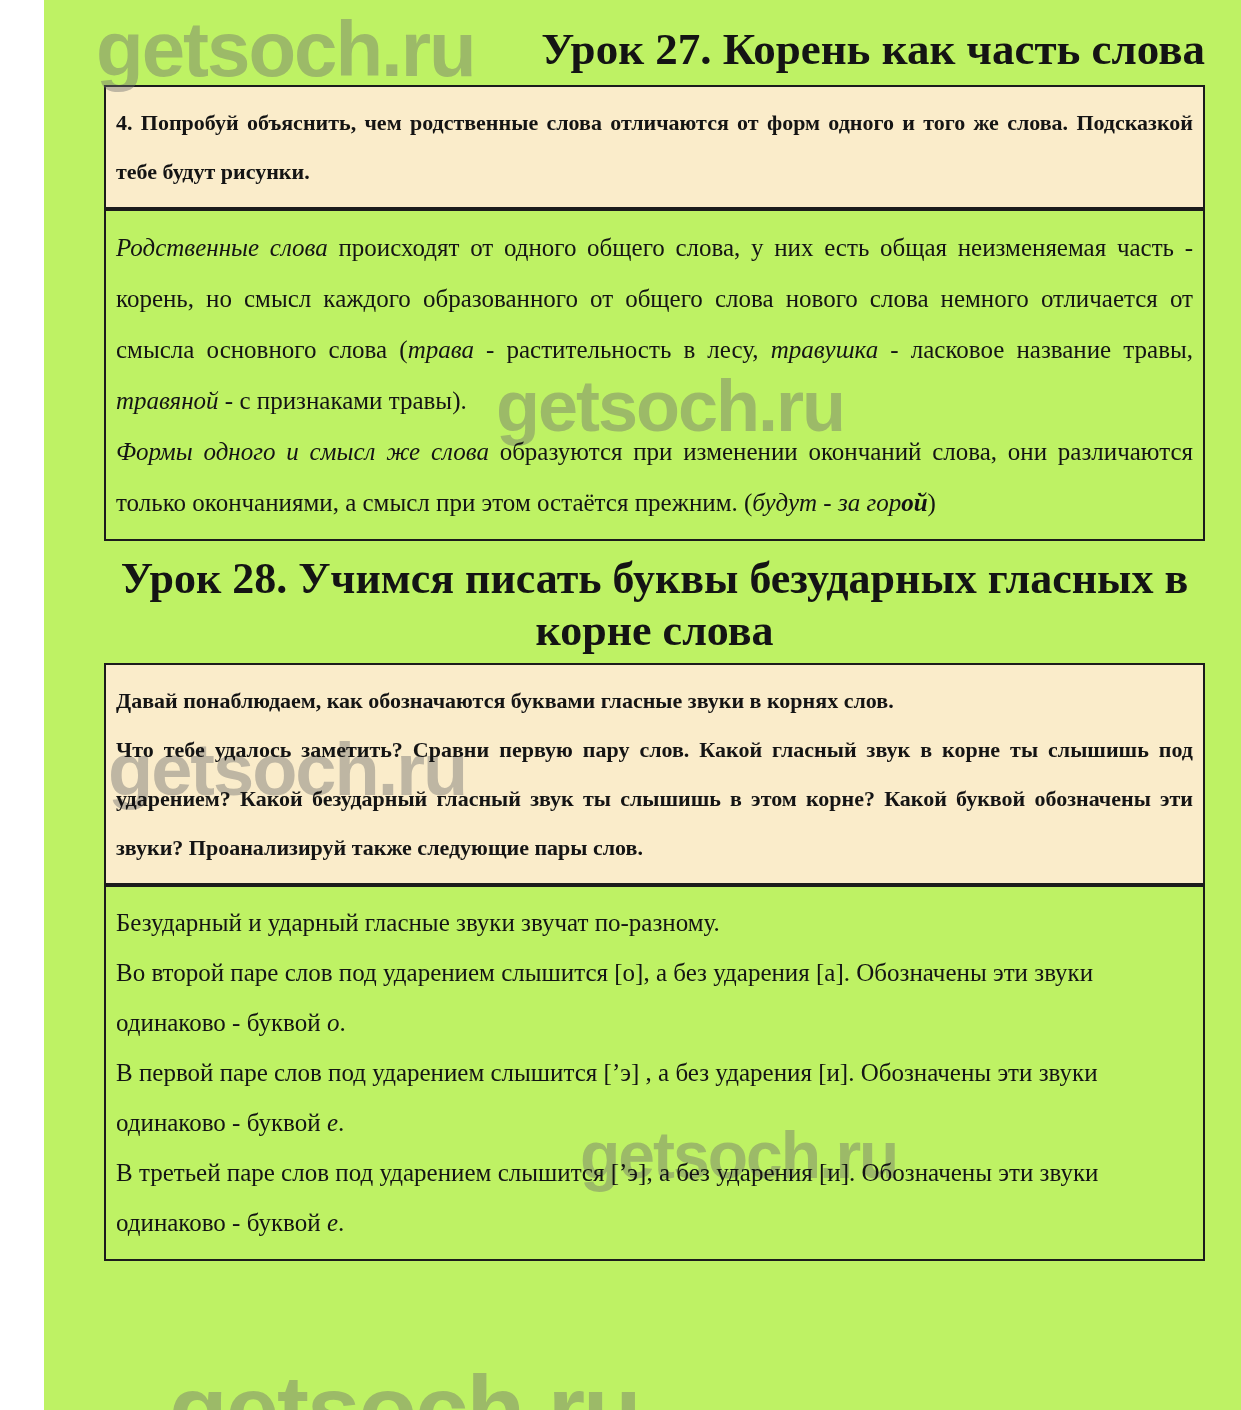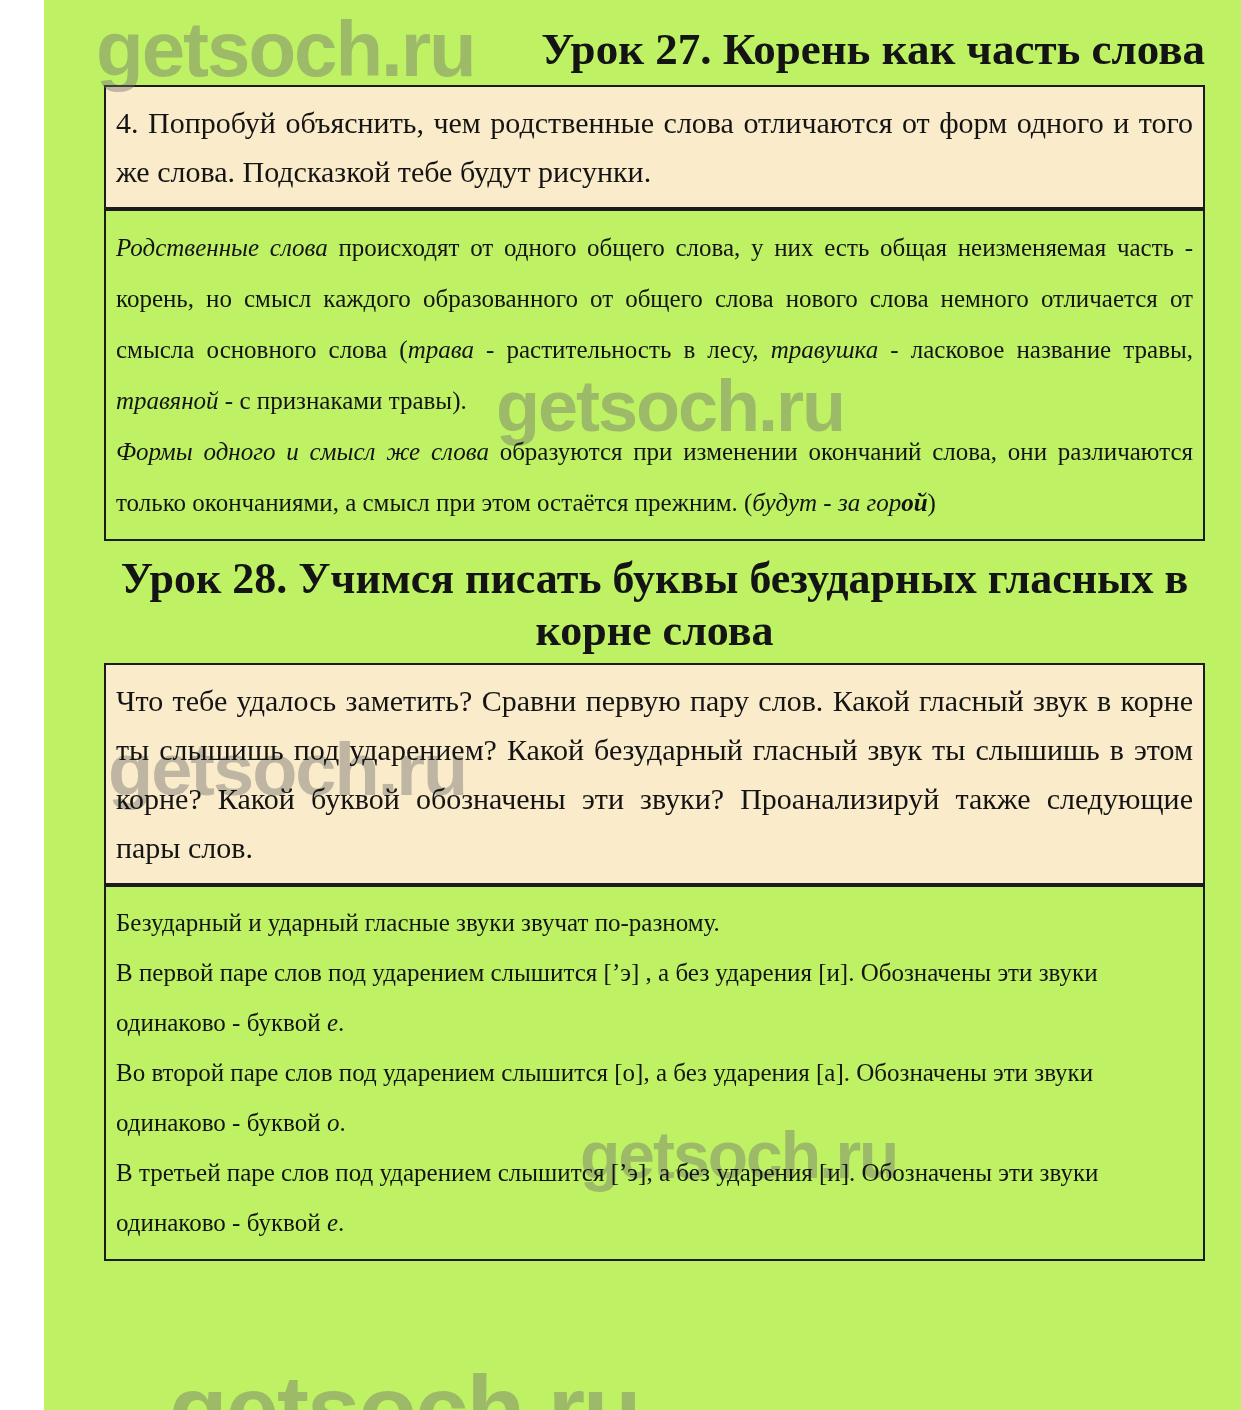--- a/index.html
+++ b/index.html
@@ -46,22 +46,22 @@
     padding:11px 10px 11px;
   }
   .beige{background:var(--box-bg,#faecca);}
   .box p{
     position:relative;z-index:3;
     margin:0;
     font-size:25px;
     line-height:51px;
   }
   .beige p{
-    font-weight:normal;
-    font-size:30px;
+    font-weight:bold;
+    font-size:22px;
     line-height:49px;
     text-align:justify;
   }
   .answer-justify p{text-align:justify;}
   .answer-left p{text-align:left;line-height:50px;}
   .it{font-style:italic;}
   .bd{font-weight:bold;}
 </style>
 </head>
 <body>
@@ -81,23 +81,24 @@
   </div>
 
   <div class="box answer-justify">
     <p><span class="it">Родственные слова</span><span> происходят от одного общего слова, у них есть общая неизменяемая часть - корень, но смысл каждого образованного от общего слова нового слова немного отличается от смысла основного слова (</span><span class="it">трава</span><span> - растительность в лесу, </span><span class="it">травушка</span><span> - ласковое название травы, </span><span class="it">травяной</span><span> - с признаками травы).</span></p>
     <p><span class="it">Формы одного и смысл же слова</span><span> образуются при изменении окончаний слова, они различаются только окончаниями, а смысл при этом остаётся прежним. (</span><span class="it">будут - за гор</span><span class="it bd">ой</span><span>)</span></p>
   </div>
 
   <h2 class="h h2">Урок 28. Учимся писать буквы безударных гласных в корне слова</h2>
 
   <div class="box beige">
+    <p>Давай понаблюдаем, как обозначаются буквами гласные звуки в корнях слов.</p>
     <p>Что тебе удалось заметить? Сравни первую пару слов. Какой гласный звук в корне ты слышишь под ударением? Какой безударный гласный звук ты слышишь в этом корне? Какой буквой обозначены эти звуки? Проанализируй также следующие пары слов.</p>
   </div>
 
   <div class="box answer-left">
     <p>Безударный и ударный гласные звуки звучат по-разному.</p>
+    <p><span>Во второй паре слов под ударением слышится [о], а без ударения [а]. Обозначены эти звуки одинаково - буквой </span><span class="it">о</span><span>.</span></p>
     <p><span>В первой паре слов под ударением слышится [’э] , а без ударения [и]. Обозначены эти звуки одинаково - буквой </span><span class="it">е</span><span>.</span></p>
-    <p><span>Во второй паре слов под ударением слышится [о], а без ударения [а]. Обозначены эти звуки одинаково - буквой </span><span class="it">о</span><span>.</span></p>
     <p><span>В третьей паре слов под ударением слышится [’э], а без ударения [и]. Обозначены эти звуки одинаково - буквой </span><span class="it">е</span><span>.</span></p>
   </div>
 
 </div>
 
 </body></html>

